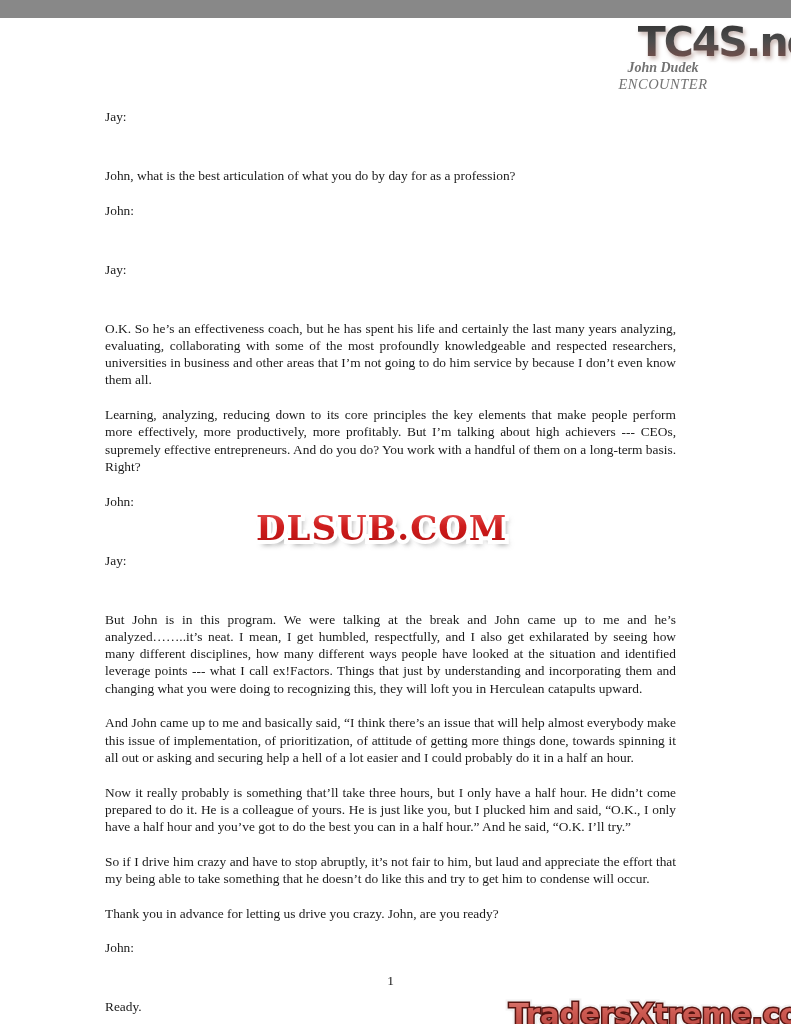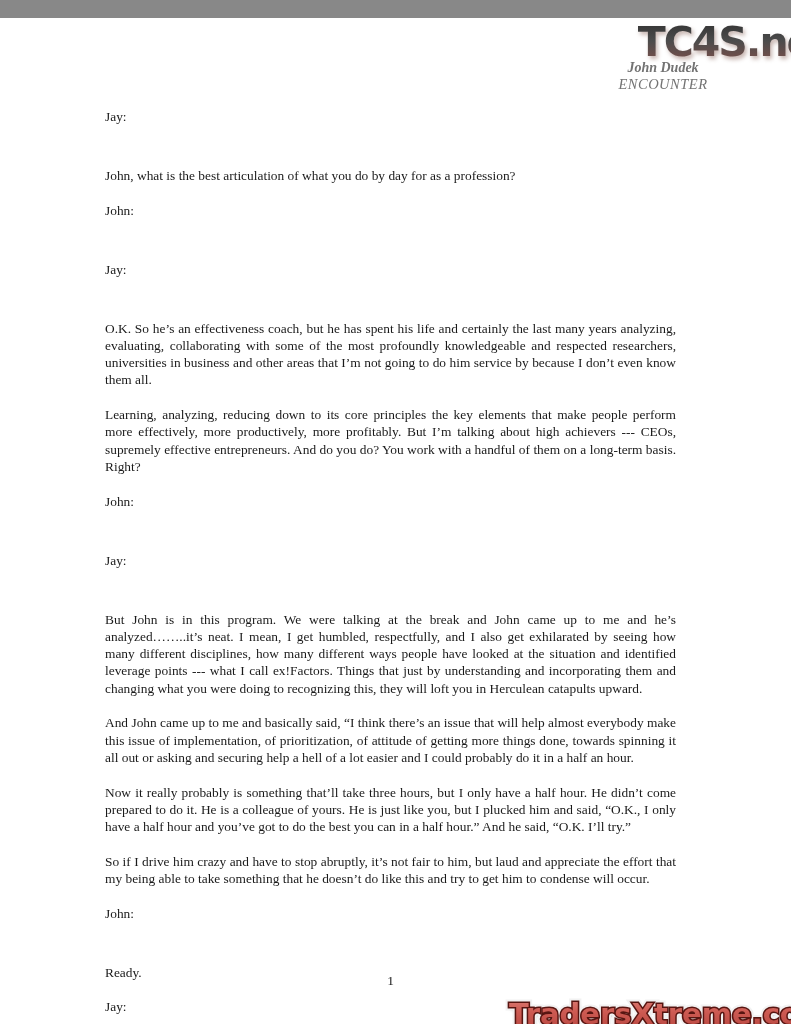--- a/index.html
+++ b/index.html
@@ -126,20 +126,21 @@
       <div class="entry">
         <span class="speaker">John:</span>
       </div>
       <div class="entry">
         <span class="speaker">Jay:</span>
         <div class="paras">
           <p>But John is in this program.  We were talking at the break and John came up to me and he’s analyzed……..it’s neat.  I mean, I get humbled, respectfully, and I also get exhilarated by seeing how many different disciplines, how many different ways people have looked at the situation and identified leverage points --- what I call ex!Factors.  Things that just by understanding and incorporating them and changing what you were doing to recognizing this, they will loft you in Herculean catapults upward.</p>
           <p>And John came up to me and basically said, “I think there’s an issue that will help almost everybody make this issue of implementation, of prioritization, of attitude of getting more things done, towards spinning it all out or asking and securing help a hell of a lot easier and I could probably do it in a half an hour.</p>
           <p>Now it really probably is something that’ll take three hours, but I only have a half hour.  He didn’t come prepared to do it.  He is a colleague of yours.  He is just like you, but I plucked him and said, “O.K., I only have a half hour and you’ve got to do the best you can in a half hour.”  And he said, “O.K.  I’ll try.”</p>
           <p>So if I drive him crazy and have to stop abruptly, it’s not fair to him, but laud and appreciate the effort that my being able to take something that he doesn’t do like this and try to get him to condense will occur.</p>
+          <p>Thank you in advance for letting us drive you crazy.  John, are you ready?</p>
         </div>
       </div>
       <div class="entry">
         <span class="speaker">John:</span>
         <div class="paras">
           <p>Ready.</p>
         </div>
       </div>
       <div class="entry">
         <span class="speaker">Jay:</span>
@@ -148,20 +149,26 @@
         </div>
       </div>
       <div class="entry">
         <span class="speaker">John:</span>
         <div class="paras">
           <p>Thank.</p>
         </div>
       </div>
     </main>
 
+  <div class="wm-center">
+    <span class="layered">
+      <span class="stroke">DLSUB.COM</span>
+      <span class="overlay fill">DLSUB.COM</span>
+    </span>
+  </div>
 
   <div class="page-number">1</div>
 
   <div class="wm-footer">
     <span class="layered">
       <span class="stroke-white">TradersXtreme.com</span>
       <span class="overlay stroke-dark">TradersXtreme.com</span>
       <span class="overlay fill">TradersXtreme.com</span>
     </span>
   </div>

